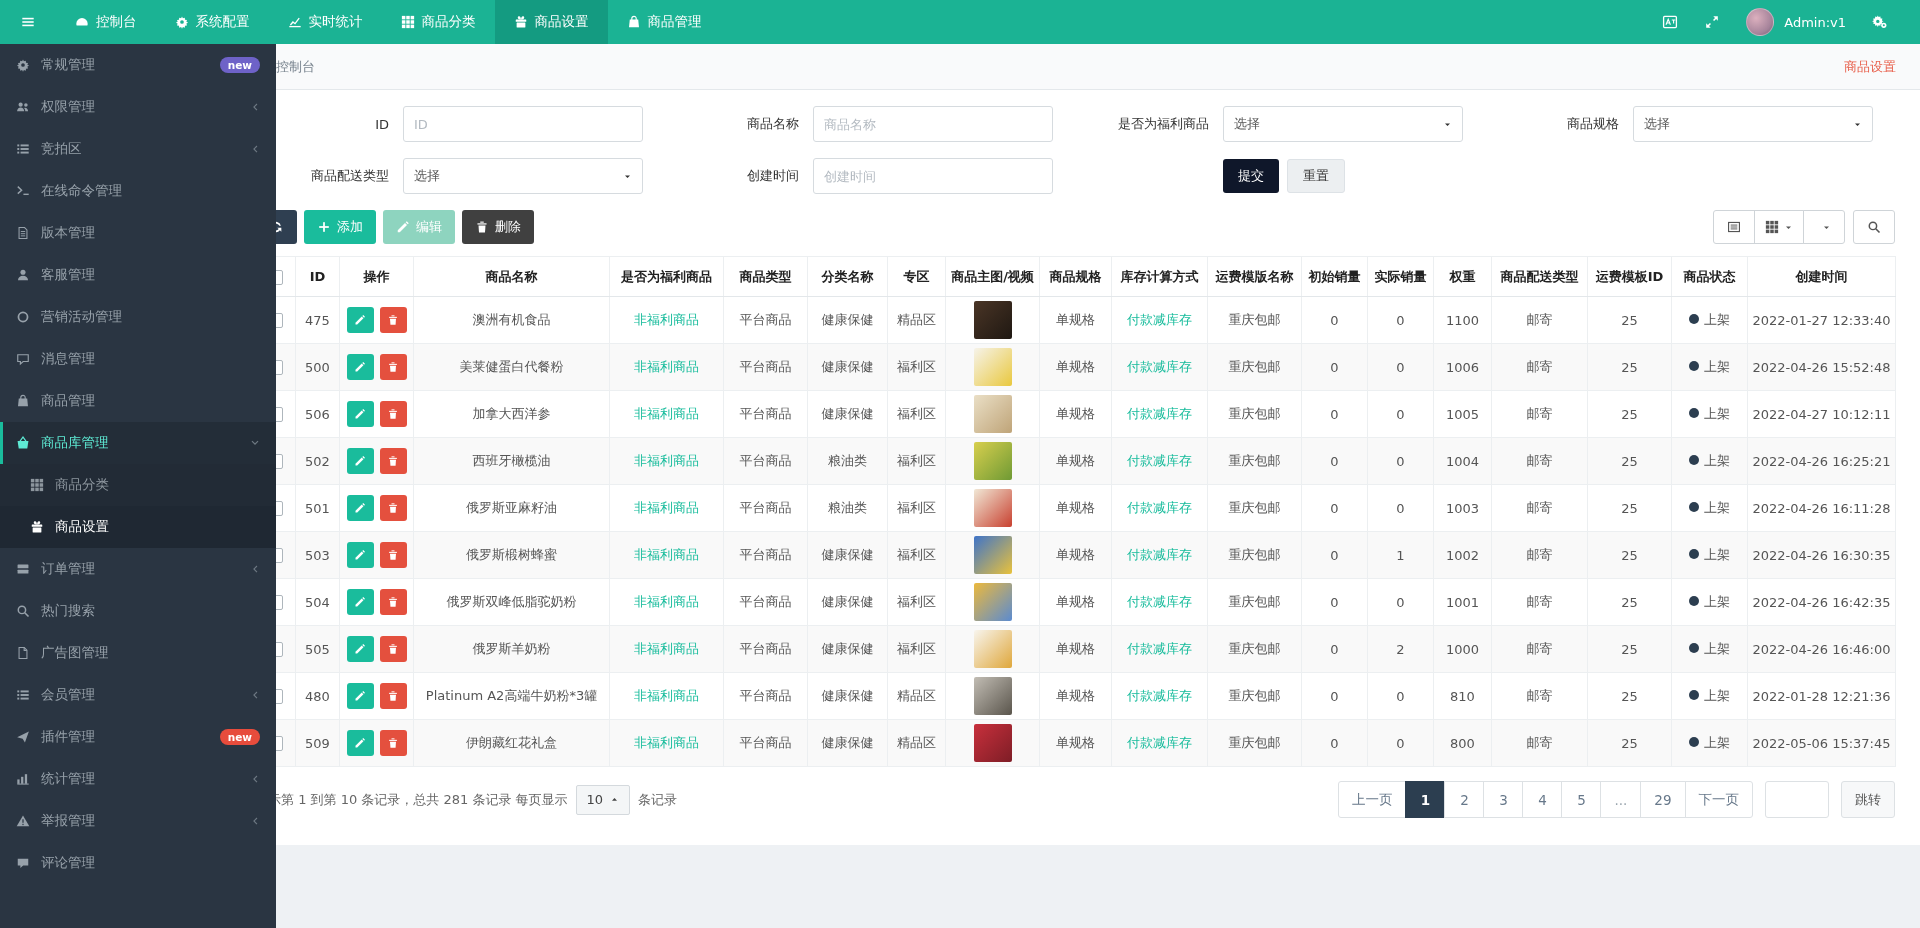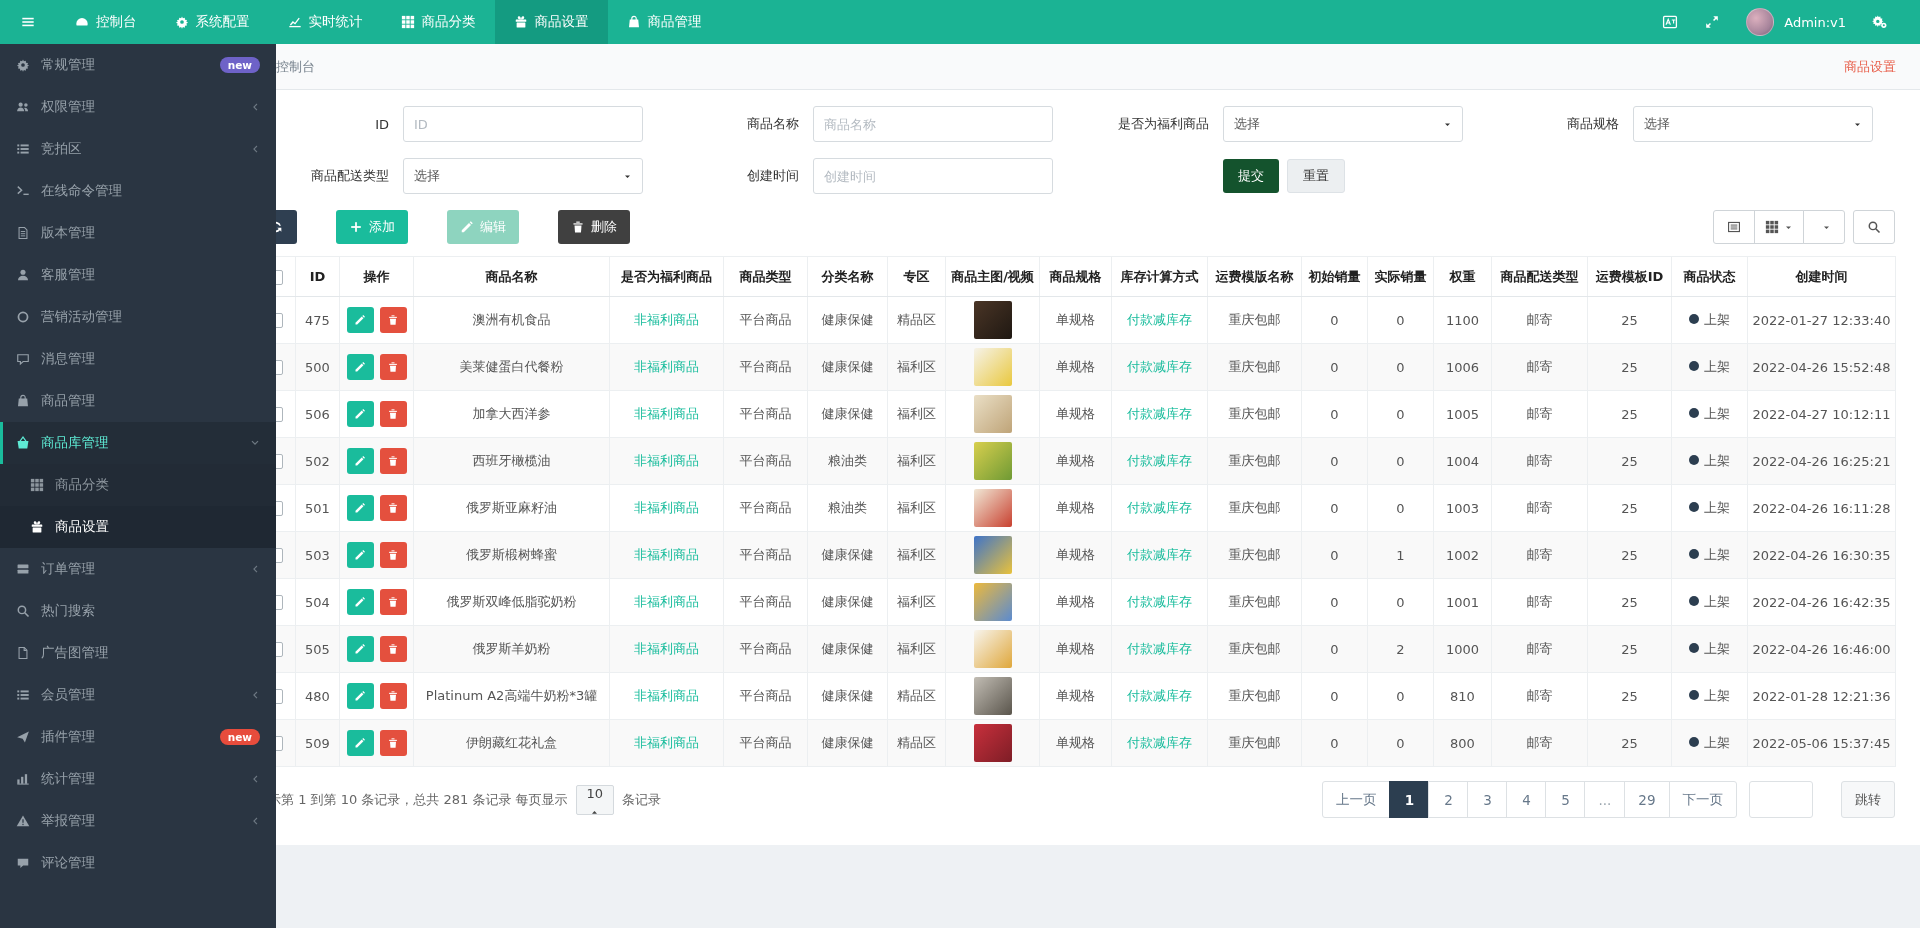--- a/index.html
+++ b/index.html
@@ -44,25 +44,25 @@
   .panel { background:#fff; padding:16px 25px 18px; height:755px; }
 
   
   .f-row { display:flex; margin-bottom:16px; }
   .f-group { width:410px; display:flex; align-items:center; }
   .f-label { width:148px; text-align:right; padding-right:14px; color:#333; }
   .f-input { width:240px; height:36px; border:1px solid #d6dbdf; border-radius:3px; padding:0 10px; font-size:13px; color:#555; outline:none; font-family:inherit; }
   .f-input::placeholder { color:#b3bac1; }
   .f-select { width:240px; height:36px; border:1px solid #d6dbdf; border-radius:3px; padding:0 10px; display:flex; align-items:center; color:#555; cursor:pointer; background:#fff; }
   .f-select .caret { margin-left:auto; color:#333; }
-  .btn-submit { background:#14532d; color:#fff; border:none; border-radius:3px; height:34px; padding:0 15px; font-size:13px; cursor:pointer; font-family:inherit; }
+  .btn-submit { background:#0f172a; color:#fff; border:none; border-radius:3px; height:34px; padding:0 15px; font-size:13px; cursor:pointer; font-family:inherit; }
   .btn-reset { background:#eceff1; color:#333; border:1px solid #dde2e6; border-radius:3px; height:34px; padding:0 15px; font-size:13px; margin-left:8px; cursor:pointer; font-family:inherit; }
 
   
-  .toolbar { display:flex; align-items:flex-start; margin:8px 0 12px;gap:32px; }
+  .toolbar { display:flex; align-items:flex-start; margin:8px 0 12px; }
   .tb-btn { height:34px; border:none; border-radius:3px; color:#fff; display:inline-flex; align-items:center; gap:6px; padding:0 13px; margin-right:7px; font-size:13px; cursor:pointer; font-family:inherit; }
   .tb-refresh { background:#2f3f51; width:42px; justify-content:center; padding:0; }
   .tb-add { background:#1abc9c; }
   .tb-edit { background:#8ed4bf; cursor:default; }
   .tb-del  { background:#404040; cursor:default; }
   .tb-right { margin-left:auto; display:flex; gap:8px; }
   .tb-group { display:flex; }
   .tb-ghost { height:34px; min-width:42px; background:#fff; border:1px solid #cfd4d8; color:#555; display:inline-flex; align-items:center; justify-content:center; gap:5px; padding:0 10px; cursor:pointer; }
   .tb-group .tb-ghost { margin-left:-1px; border-radius:0; }
   .tb-group .tb-ghost:first-child { border-radius:3px 0 0 3px; margin-left:0; }
@@ -79,29 +79,29 @@
   .cb { display:inline-block; width:15px; height:15px; border:1px solid #aeb6bc; border-radius:2px; background:#fff; vertical-align:middle; cursor:pointer; }
   .op-btn { width:27px; height:26px; border:none; border-radius:3px; color:#fff; display:inline-flex; align-items:center; justify-content:center; cursor:pointer; vertical-align:middle; }
   .op-btn .ic svg { width:12px; height:12px; }
   .op-edit { background:#1abc9c; margin-right:6px; }
   .op-del { background:#e4503e; }
   .thumb { width:38px; height:38px; margin:0 auto; border-radius:2px; cursor:pointer; }
   .status-dot { display:inline-block; width:10px; height:10px; border-radius:50%; background:#2c3e50; margin-right:5px; }
 
   
   .footer-row { display:flex; align-items:center; margin-top:14px; color:#666; }
-  .page-size { display:inline-flex; align-items:center; gap:7px; border:1px solid #d4d9dd; background:#f4f6f7; height:30px; padding:0 10px; margin:0 8px; border-radius:2px; color:#444; cursor:pointer;flex-direction:column; }
+  .page-size { display:inline-flex; align-items:center; gap:7px; border:1px solid #d4d9dd; background:#f4f6f7; height:30px; padding:0 10px; margin:0 8px; border-radius:2px; color:#444; cursor:pointer; }
   .paging { margin-left:auto; display:flex; align-items:center; }
   .page-btn { min-width:40px; height:37px; display:inline-flex; align-items:center; justify-content:center; border:1px solid #dde1e4; background:#fff; color:#67788a; padding:0 13px; margin-left:-1px; font-size:13.5px; cursor:pointer; }
   .page-btn.first { border-radius:3px 0 0 3px; margin-left:0; }
   .page-btn.last { border-radius:0 3px 3px 0; }
   .page-btn.active { background:#2c3e50; border-color:#2c3e50; color:#fff; font-weight:bold; }
   .page-btn.dots { color:#9aa5ae; cursor:default; }
   .jump-input { width:64px; height:37px; border:1px solid #dde1e4; border-radius:3px; margin-left:12px; outline:none; padding:0 8px; font-family:inherit; }
-  .jump-btn { height:37px; border:1px solid #dde1e4; background:#f7f8f9; border-radius:3px; margin-left:28px; padding:4px 13px; color:#555; font-size:13px; cursor:pointer; font-family:inherit; }
+  .jump-btn { height:37px; border:1px solid #dde1e4; background:#f7f8f9; border-radius:3px; margin-left:12px; padding:4px 13px; color:#555; font-size:13px; cursor:pointer; font-family:inherit; }
 </style>
 </head>
 <body>
 
 <div class="navbar">
   <div class="nav-toggle">
       <span class="ic" id="hamburger-slot">
         <svg viewBox="0 0 16 16" fill="currentColor">
           <rect x="1.5" y="3.2" width="13" height="1.8"></rect>
           <rect x="1.5" y="7.1" width="13" height="1.8"></rect>

